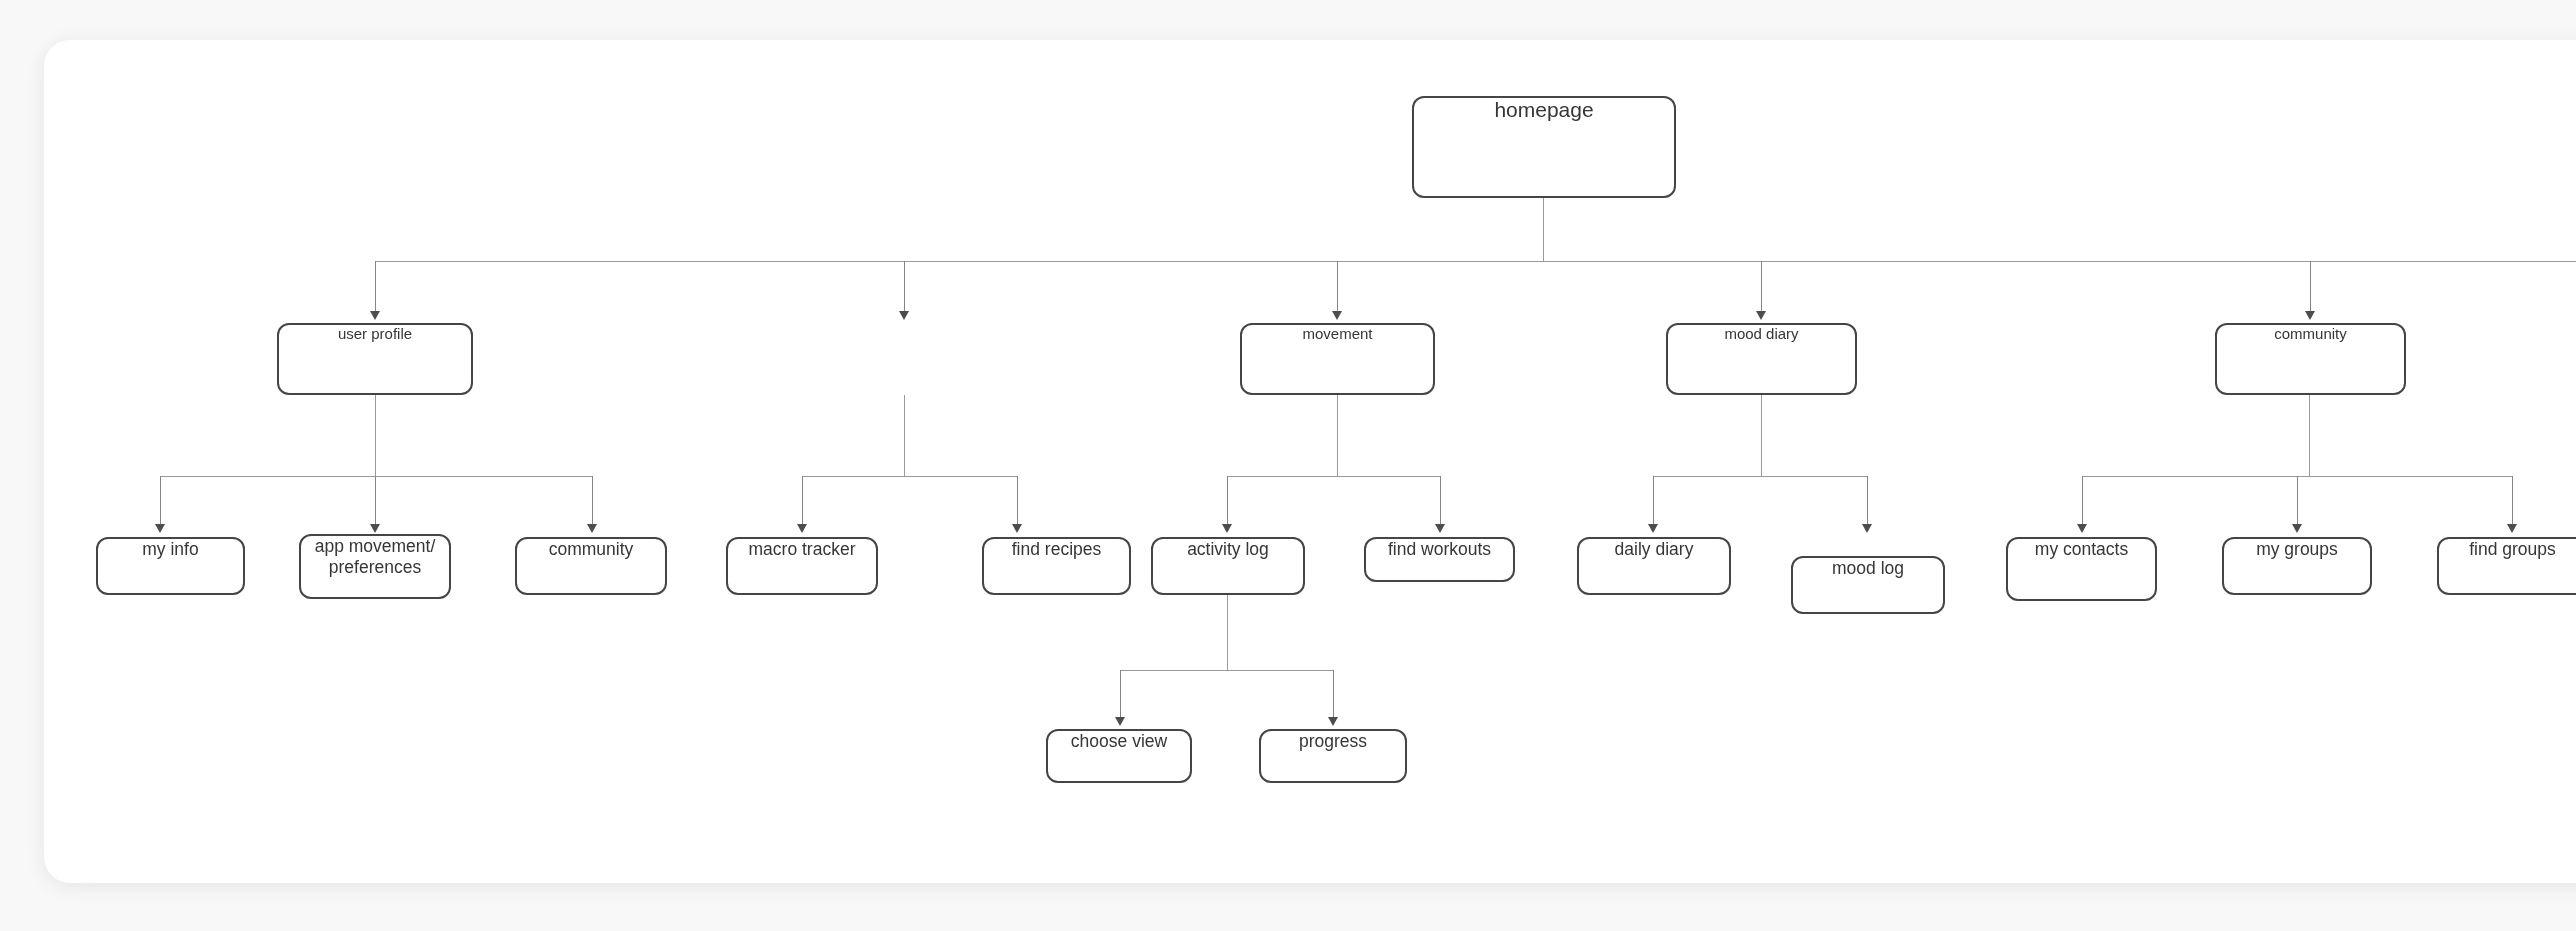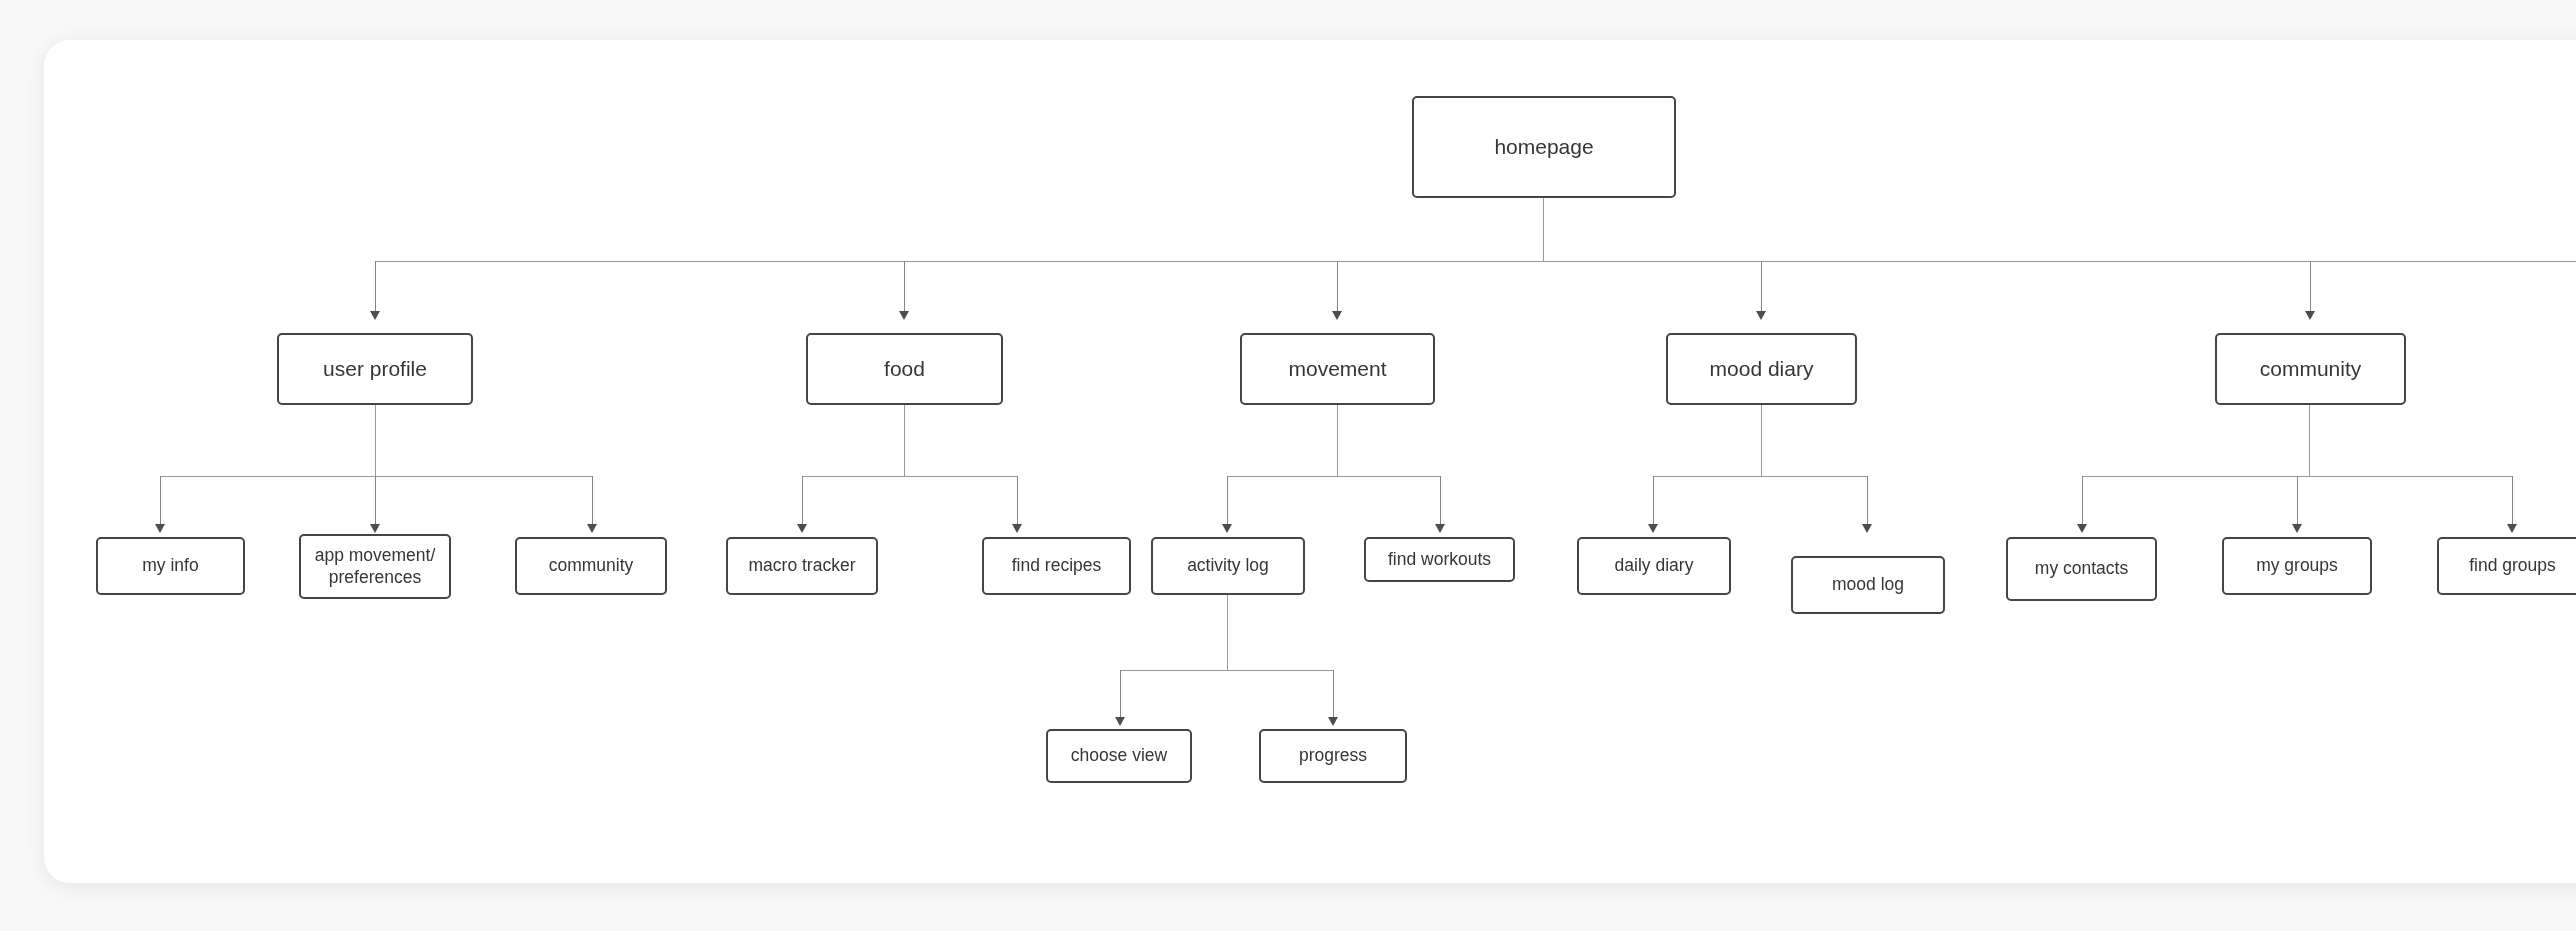--- a/index.html
+++ b/index.html
@@ -9,26 +9,26 @@
     font-family:"Liberation Sans","DejaVu Sans",sans-serif;
     position:relative;overflow:hidden;
   }
   .canvas-card{
     position:absolute;left:44px;top:40px;width:3017px;height:843px;
     background:#ffffff;border-radius:26px;
     box-shadow:0 3.1px 20.6px rgba(0,0,0,0.08);
   }
   .node{
     position:absolute;background:#ffffff;
-    border:2.1px solid #454545;border-radius:5px;
-    display:flex;align-items:center;justify-content:center;
+    border:2.1px solid #454545;border-radius:12px;
+    display:flex;align-items:flex-start;justify-content:center;
     text-align:center;color:#363636;box-sizing:border-box;
   }
   .lvl1{font-size:21px;}
-  .lvl2{font-size:21px;margin-top:10px;}
+  .lvl2{font-size:15px;}
   .lvl3,.lvl4{font-size:17.5px;line-height:1.22;padding:0 5.2px;}
   .h-line,.v-line{position:absolute;background:#9a9a9a;}
   .h-line{height:1px;}
   .v-line{width:1px;}
   .arrow{
     position:absolute;width:12.4px;margin-left:-6.2px;
     display:flex;flex-direction:column;align-items:center;
   }
   .arrow .stub{width:1px;background:#848484;}
   .arrow .head{
@@ -139,23 +139,20 @@
       <div class="head"></div>
     </div>
 
   <div class="node lvl1" style="left:1368px;top:56px;width:264px;height:102px;">
       <span>homepage</span>
     </div>
 
   <div class="node lvl2" style="left:233px;top:283px;width:196px;height:72px;">
       <span>user profile</span>
     </div>
-  <div class="node lvl2" style="left:762px;top:283px;width:197px;height:72px;">
-      <span>food</span>
-    </div>
   <div class="node lvl2" style="left:1196px;top:283px;width:195px;height:72px;">
       <span>movement</span>
     </div>
   <div class="node lvl2" style="left:1622px;top:283px;width:191px;height:72px;">
       <span>mood diary</span>
     </div>
   <div class="node lvl2" style="left:2171px;top:283px;width:191px;height:72px;">
       <span>community</span>
     </div>
 

